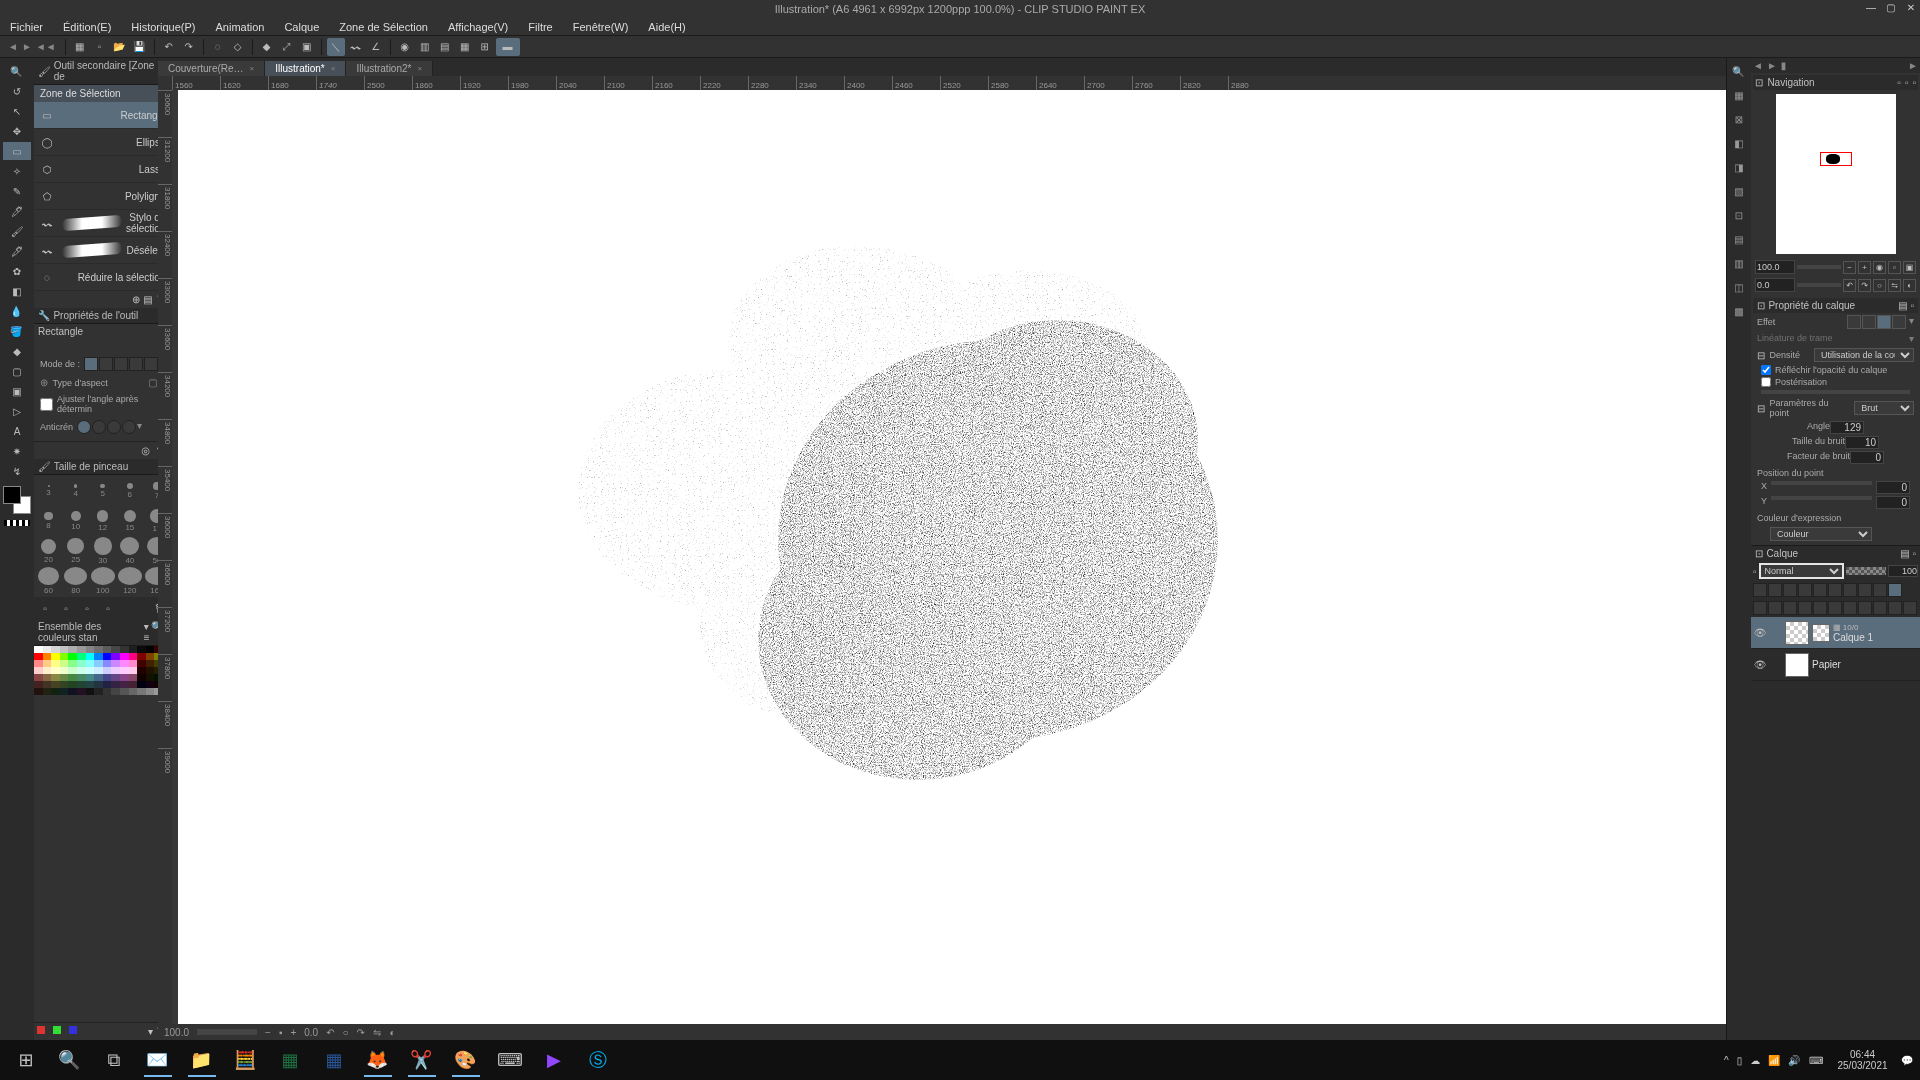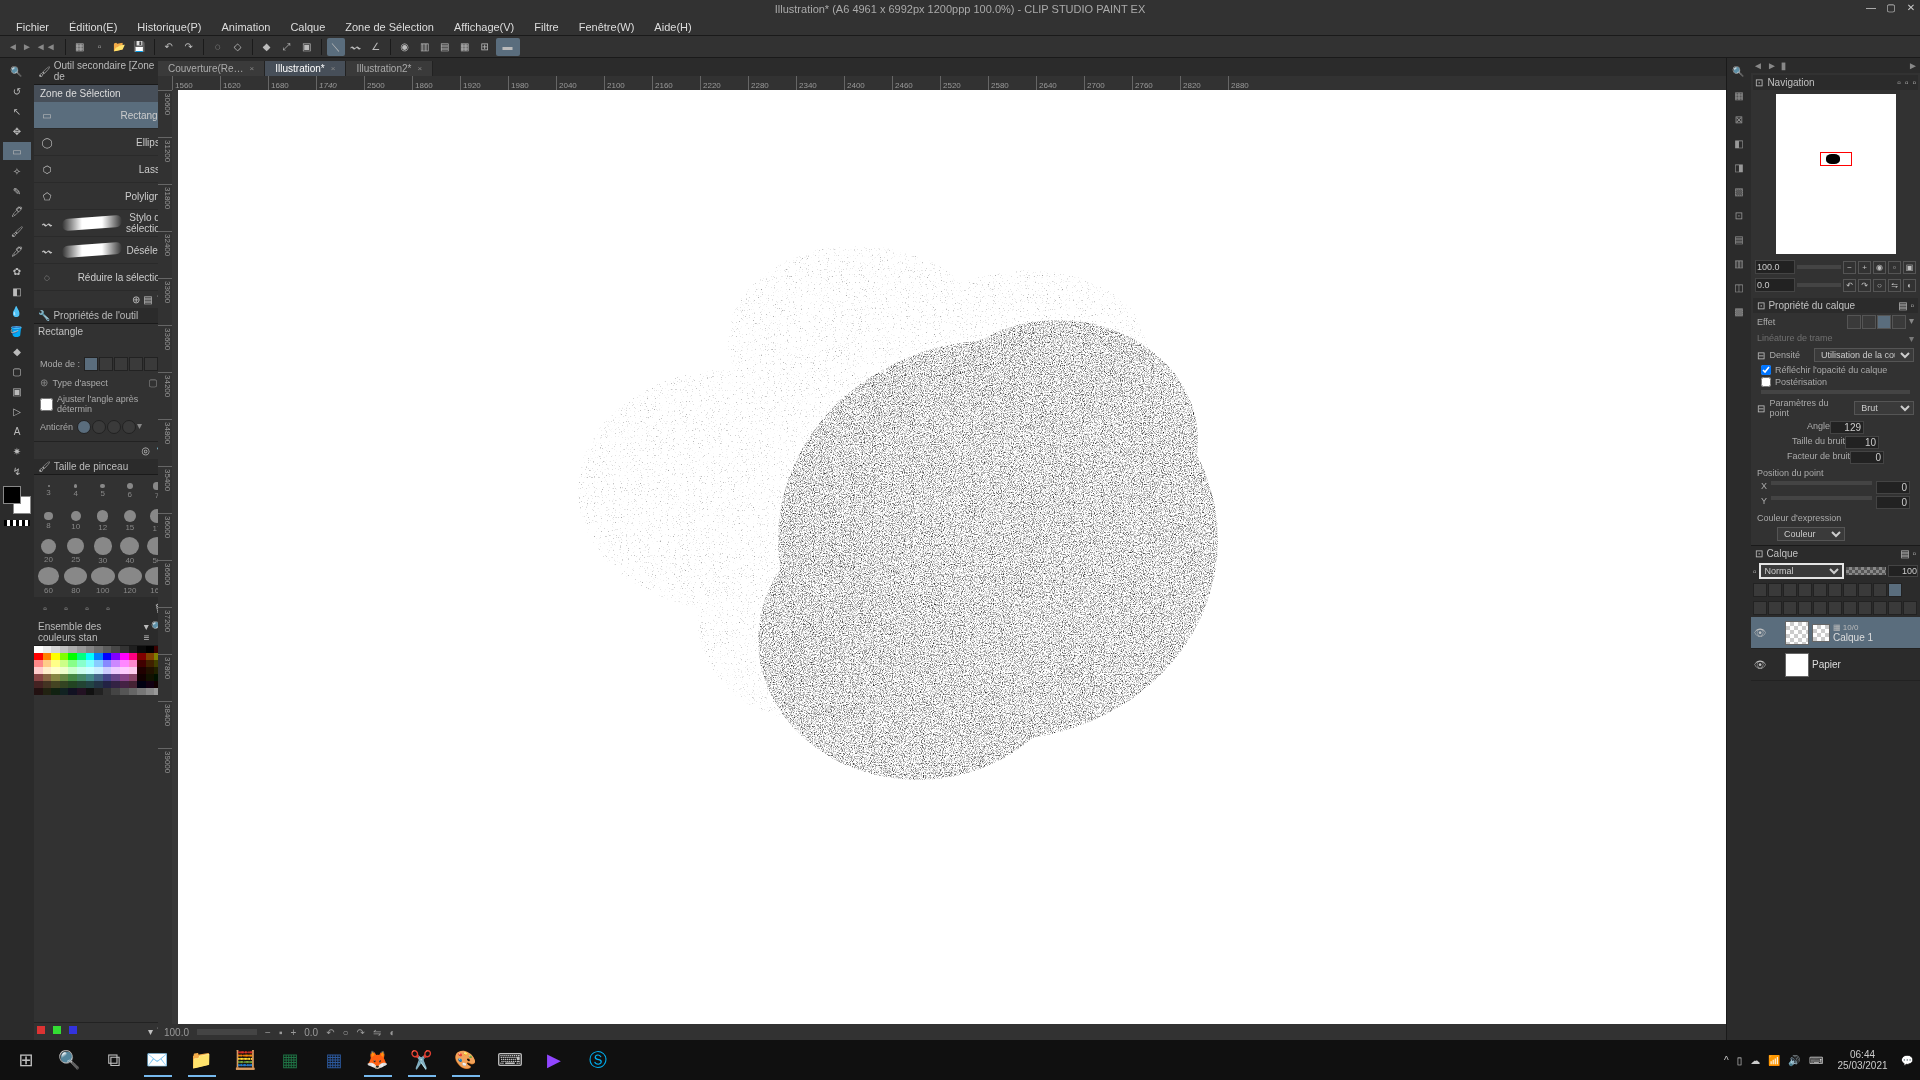--- a/index.html
+++ b/index.html
@@ -1,21 +1,21 @@
 <!DOCTYPE html>
 <html><head>
 <meta charset="utf-8">
 <style>
 *{margin:0;padding:0;box-sizing:border-box;font-family:"Segoe UI",Arial,sans-serif;font-size:10px;user-select:none}
 body{background:#2b2b2b;color:#c0c0c0;overflow:hidden;width:1920px;height:1080px;position:relative}
 .titlebar{height:18px;background:#323232;display:flex;align-items:center;justify-content:center;position:relative}
 .titlebar .title{color:#aaa;font-size:11px}
 .titlebar .wbtns{position:absolute;right:2px;top:0;display:flex;gap:6px}
 .titlebar .wbtns span{width:14px;height:14px;display:inline-flex;align-items:center;justify-content:center;color:#ccc;cursor:pointer}
-.menubar{height:18px;background:#323232;display:flex;align-items:center;padding-left:6px;border-bottom:1px solid #1a1a1a}
+.menubar{height:18px;background:#323232;display:flex;align-items:center;border-bottom:1px solid #1a1a1a}
 .menubar span{padding:2px 10px;color:#ddd;font-size:11px;cursor:pointer}
 .toolbar{height:22px;background:#323232;display:flex;align-items:center;border-bottom:1px solid #1a1a1a;padding:0 4px;gap:2px}
 .tbtn{width:18px;height:18px;display:inline-flex;align-items:center;justify-content:center;color:#bbb;border-radius:2px;cursor:pointer}
 .tsep{width:1px;height:16px;background:#1a1a1a;margin:0 3px}
 .hist{display:flex;align-items:center;gap:4px;padding:0 4px}
 .hist span{color:#888;cursor:pointer}
 .main{display:flex;height:calc(100% - 58px - 40px);}
 .left{width:158px;background:#323232;display:flex;flex-direction:column;border-right:1px solid #1a1a1a}
 .toolstrip{width:34px;background:#2b2b2b;display:flex;flex-direction:column;align-items:center;padding-top:4px;gap:2px}
 .toolstrip .tool{width:28px;height:18px;display:flex;align-items:center;justify-content:center;color:#bbb;cursor:pointer;position:relative}
@@ -702,21 +702,21 @@
             <span class="lbl">X</span>
             <span style="flex:1;height:4px;background:#444;margin:0 4px"></span>
             <span class="v">0</span>
           </div>
         <div class="numrow">
             <span class="lbl">Y</span>
             <span style="flex:1;height:4px;background:#444;margin:0 4px"></span>
             <span class="v">0</span>
           </div>
         <div class="sect"><span class="lbl">Couleur d'expression</span></div>
-        <div class="sect"><select style="width:68px;margin-left:20px"><option>Couleur</option></select></div>
+        <div class="sect"><select style="width:102px;margin-left:13px"><option>Couleur</option></select></div>
       </div>
       <div class="layers">
         <div class="smallhdr">
             <span>⊡</span>
             <span>Calque</span>
             <span style="margin-left:auto">▤ ▫</span>
           </div>
         <div class="layer-ctrl">
           <span>▫</span>
           <select><option>Normal</option></select>

